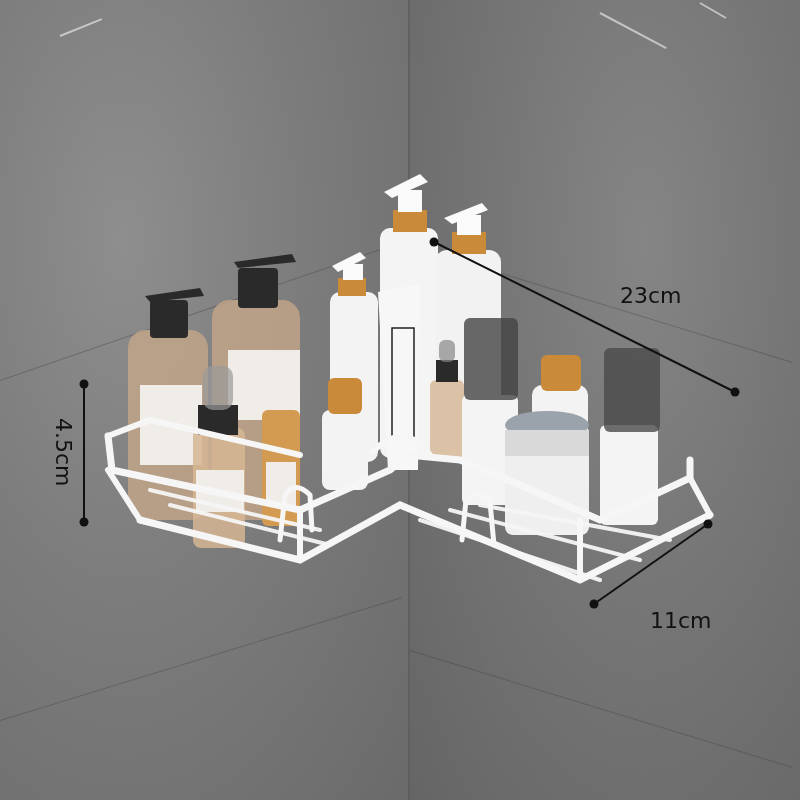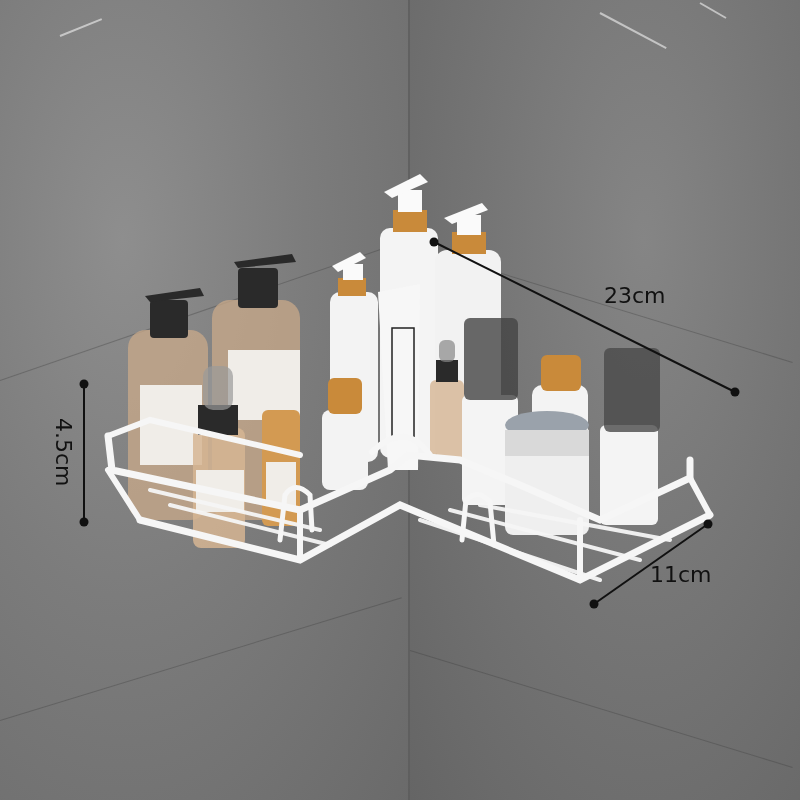--- a/index.html
+++ b/index.html
@@ -140,16 +140,16 @@
       <circle cx="594" cy="604" r="4.5" fill="#111"></circle>
       <circle cx="708" cy="524" r="4.5" fill="#111"></circle>
     </g>
     <g>
       <line x1="84" y1="384" x2="84" y2="522" stroke="#111" stroke-width="2"></line>
       <circle cx="84" cy="384" r="4.5" fill="#111"></circle>
       <circle cx="84" cy="522" r="4.5" fill="#111"></circle>
     </g>
   </svg>
 
-  <div class="dim-label" style="left:604px;top:283px;">23cm</div>
-  <div class="dim-label" style="left:650px;top:562px;">11cm</div>
+  <div class="dim-label" style="left:620px;top:283px;">23cm</div>
+  <div class="dim-label" style="left:650px;top:608px;">11cm</div>
   <div class="dim-label" style="left:34px;top:440px;transform:rotate(90deg);transform-origin:left top;left:76px;top:418px;">4.5cm</div>
 </div>
 
 </body></html>

